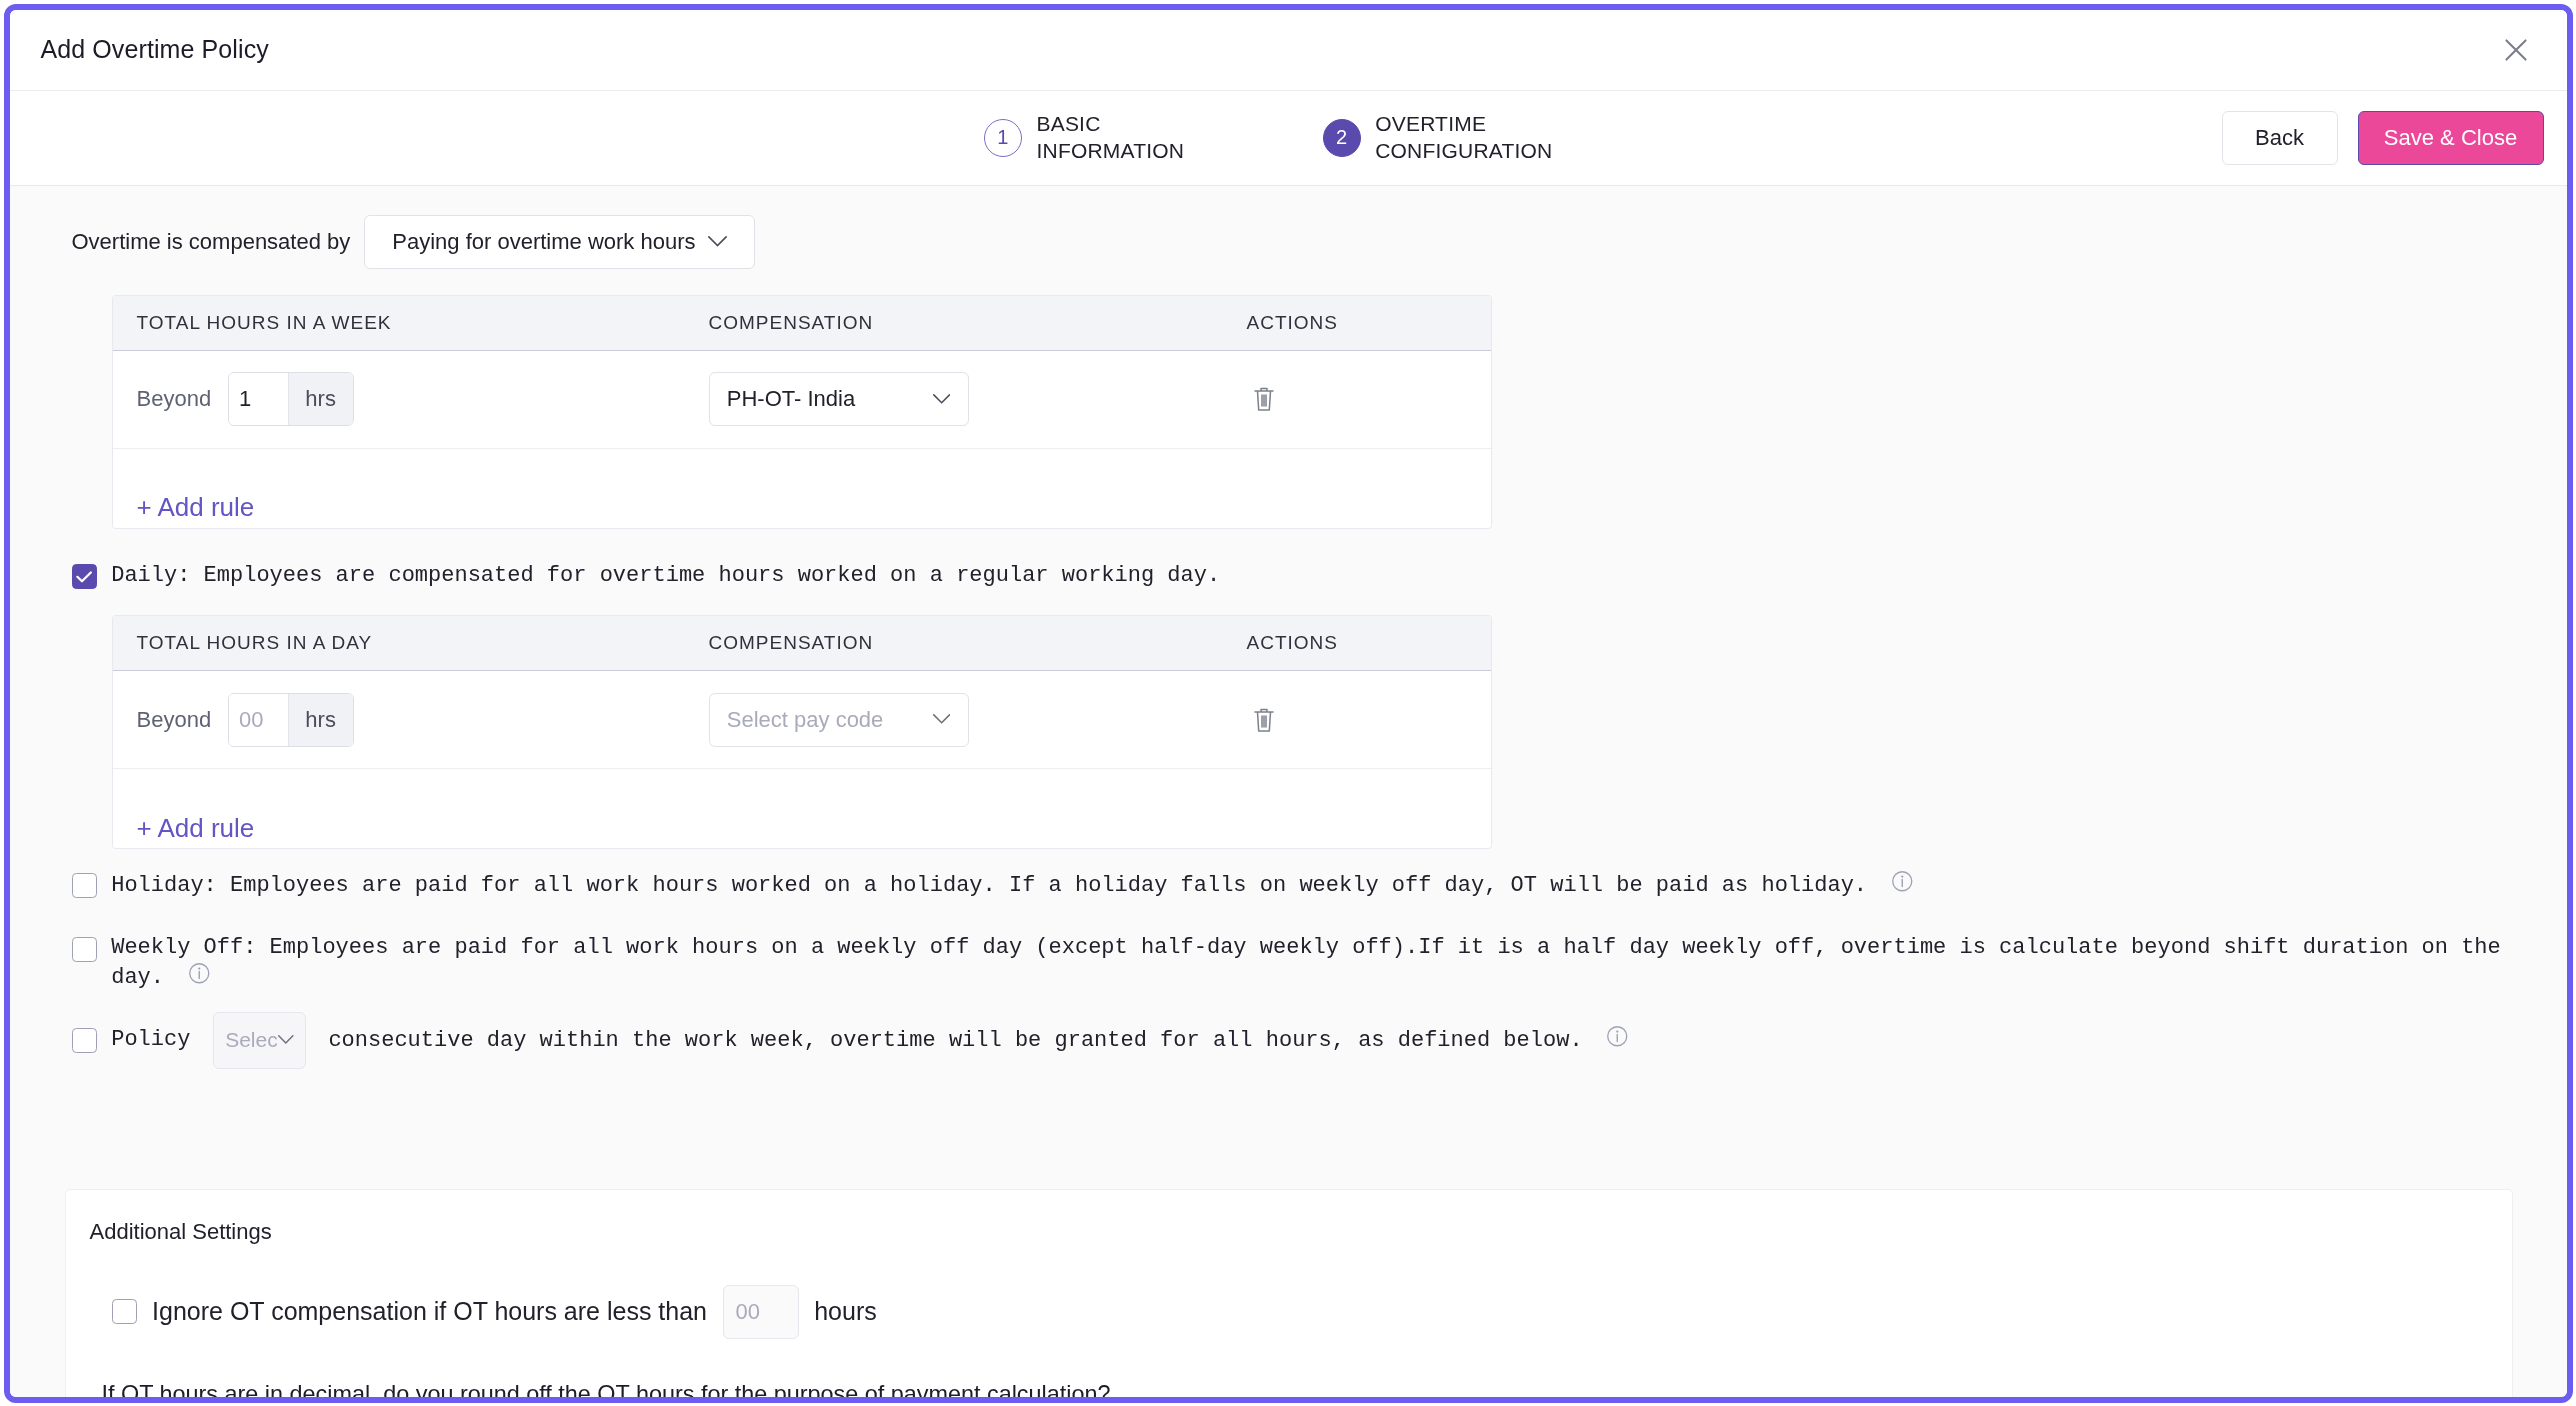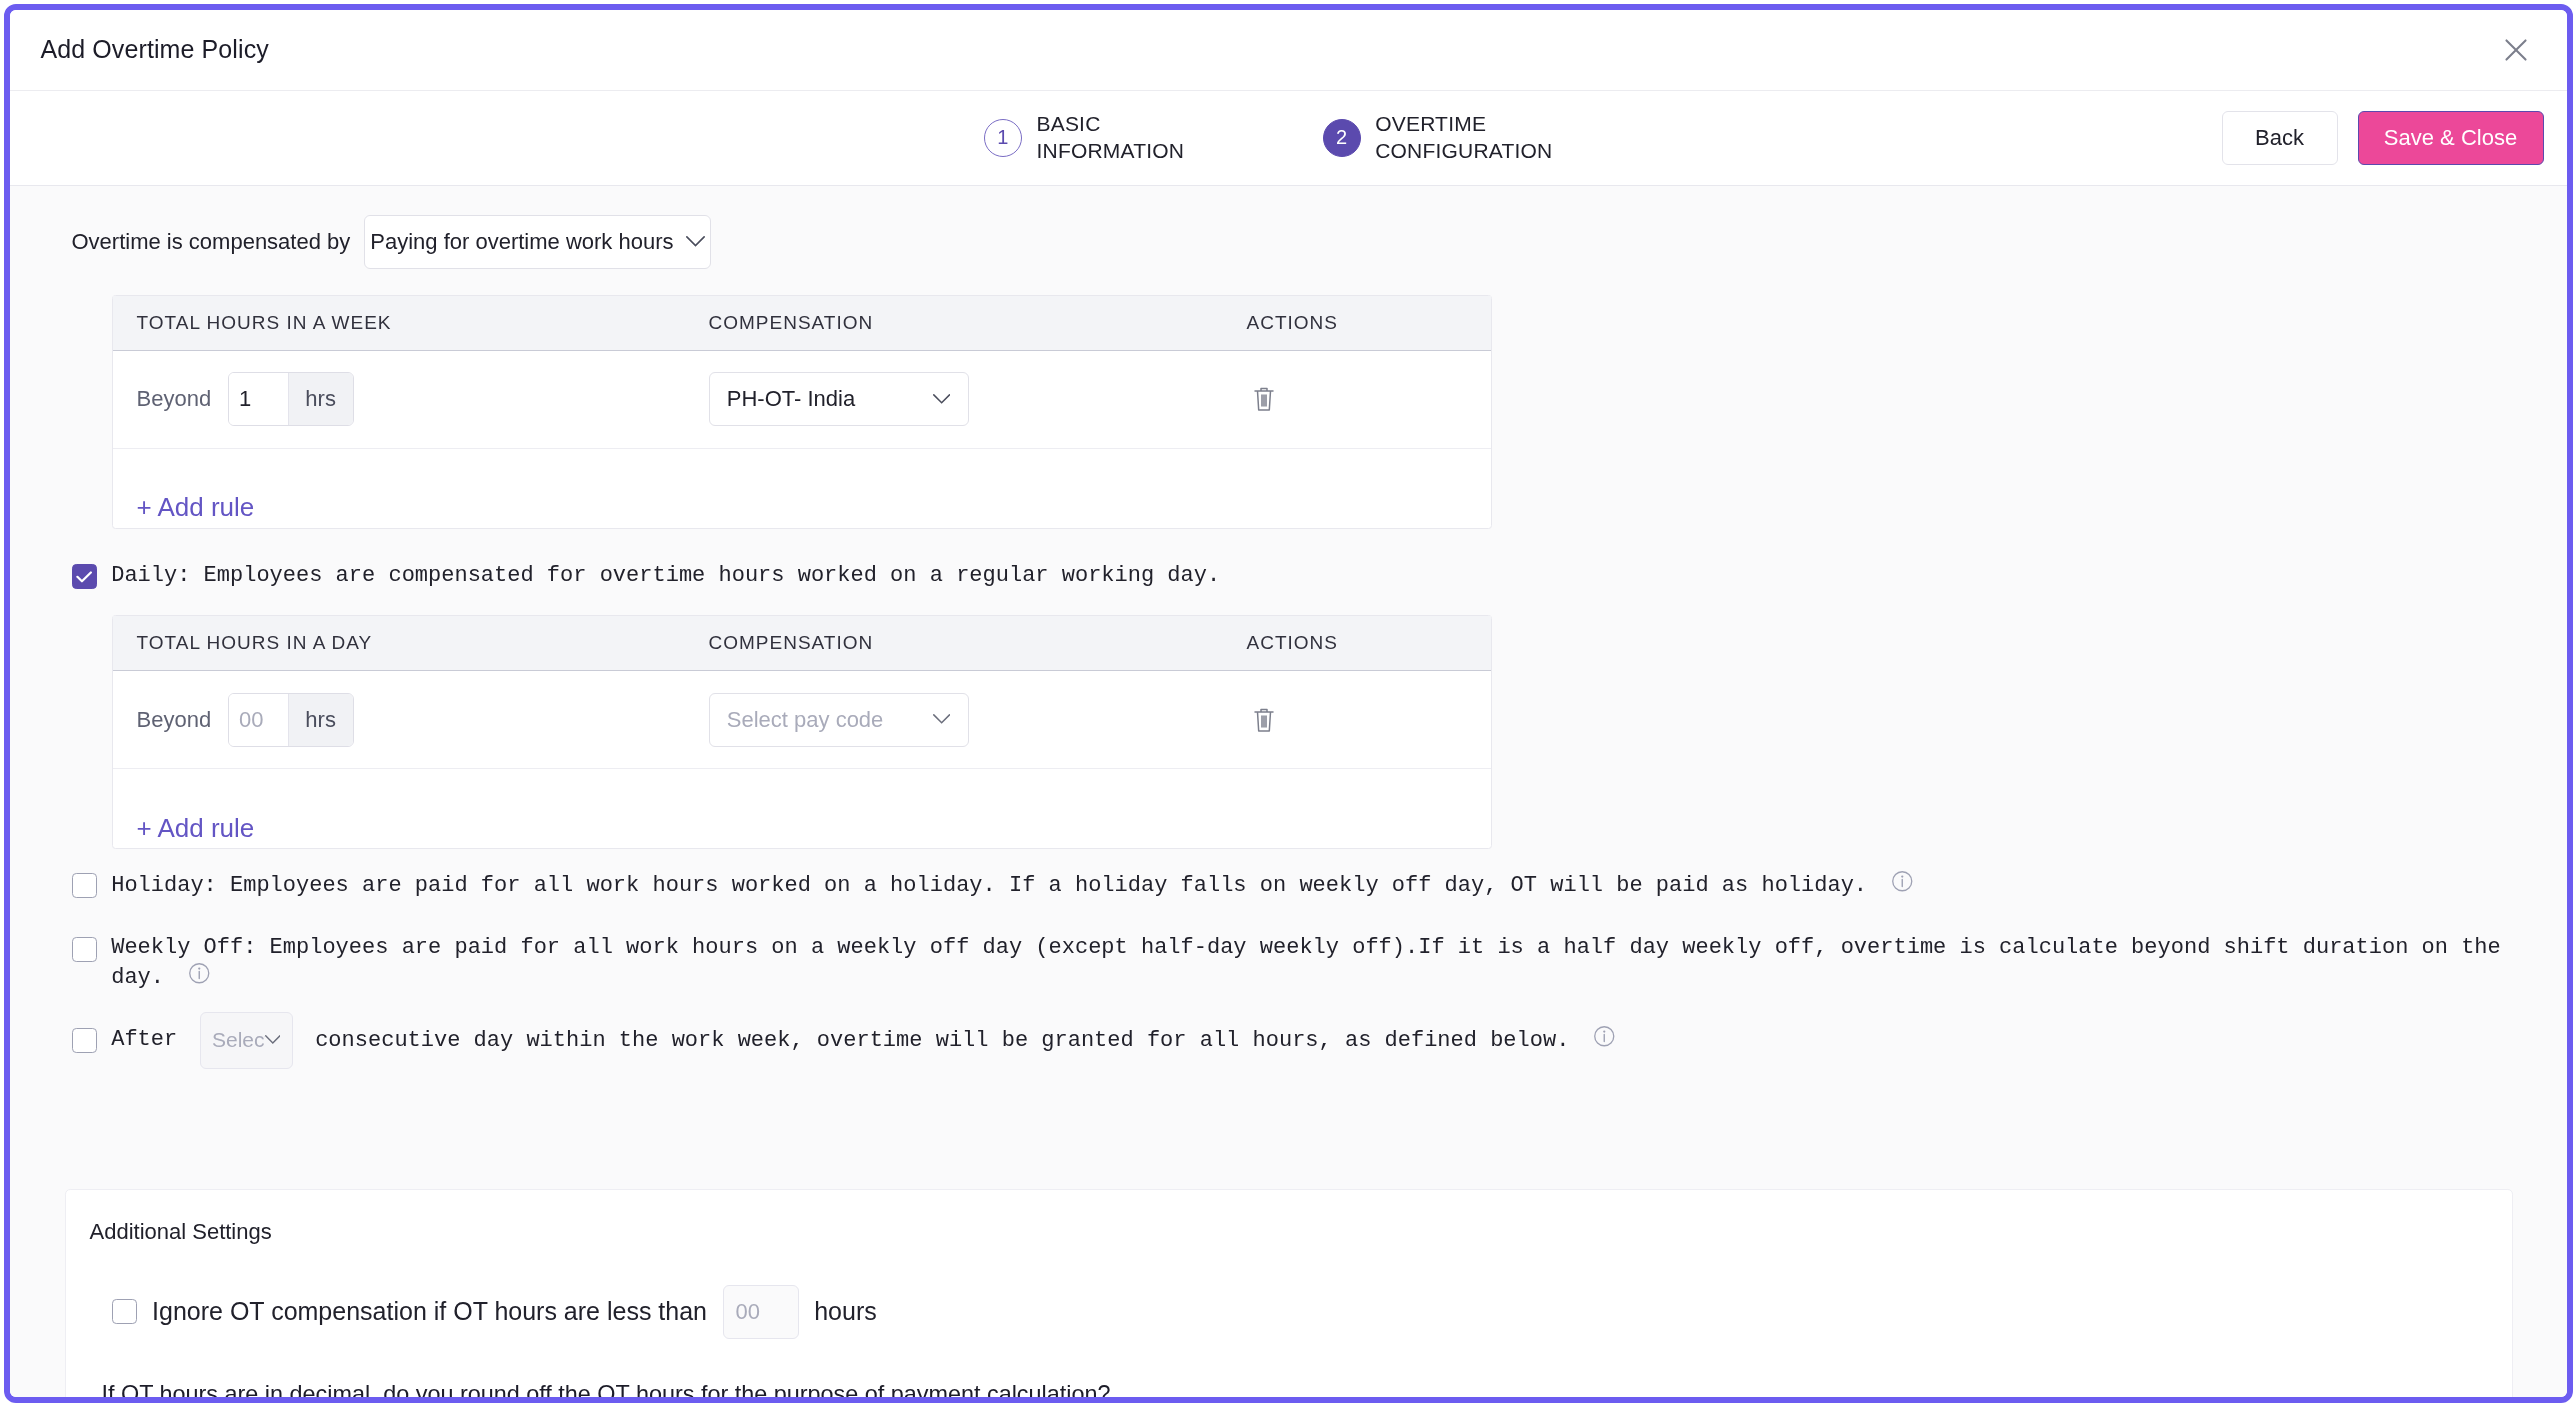--- a/index.html
+++ b/index.html
@@ -159,21 +159,21 @@
   }
   .select-box {
     background: #ffffff;
     border: 1.3px solid #e1e1e8;
     border-radius: 6px;
     height: 54px;
     display: inline-flex;
     align-items: center;
     justify-content: space-between;
     gap: 12px;
-    padding: 0 5px;
+    padding: 0 27px;
     cursor: pointer;
     font-size: 22px;
     color: #21212b;
   }
   .chev {
     flex: 0 0 auto;
     display: block;
   }
 
   
@@ -554,21 +554,21 @@
             <path d="M13 11 V19" stroke="#9ea1b3" stroke-width="1.6" stroke-linecap="round"></path>
           </svg>
         </span>
       </span>
     </div>
 
     <div class="cbrow after">
       <div class="cbox">
         
       </div>
-      <span class="cb-text">After</span>
+      <span class="cb-text">Policy</span>
       <div class="after-select">
         <span class="sel-txt">Select</span>
         <svg class="chev" width="15.6" height="9.5" viewBox="0 0 22 13" aria-hidden="true">
           <path d="M1 1 L11 11 L21 1" stroke="#6b6e7c" stroke-width="2" fill="none" stroke-linecap="round"></path>
         </svg>
       </div>
       <span class="cb-text">
         <span>consecutive day within the work week, overtime will be granted for all hours, as defined below.</span>
         <span class="info-icon">
           <svg width="22.5" height="22.5" viewBox="0 0 26 26" aria-hidden="true">

